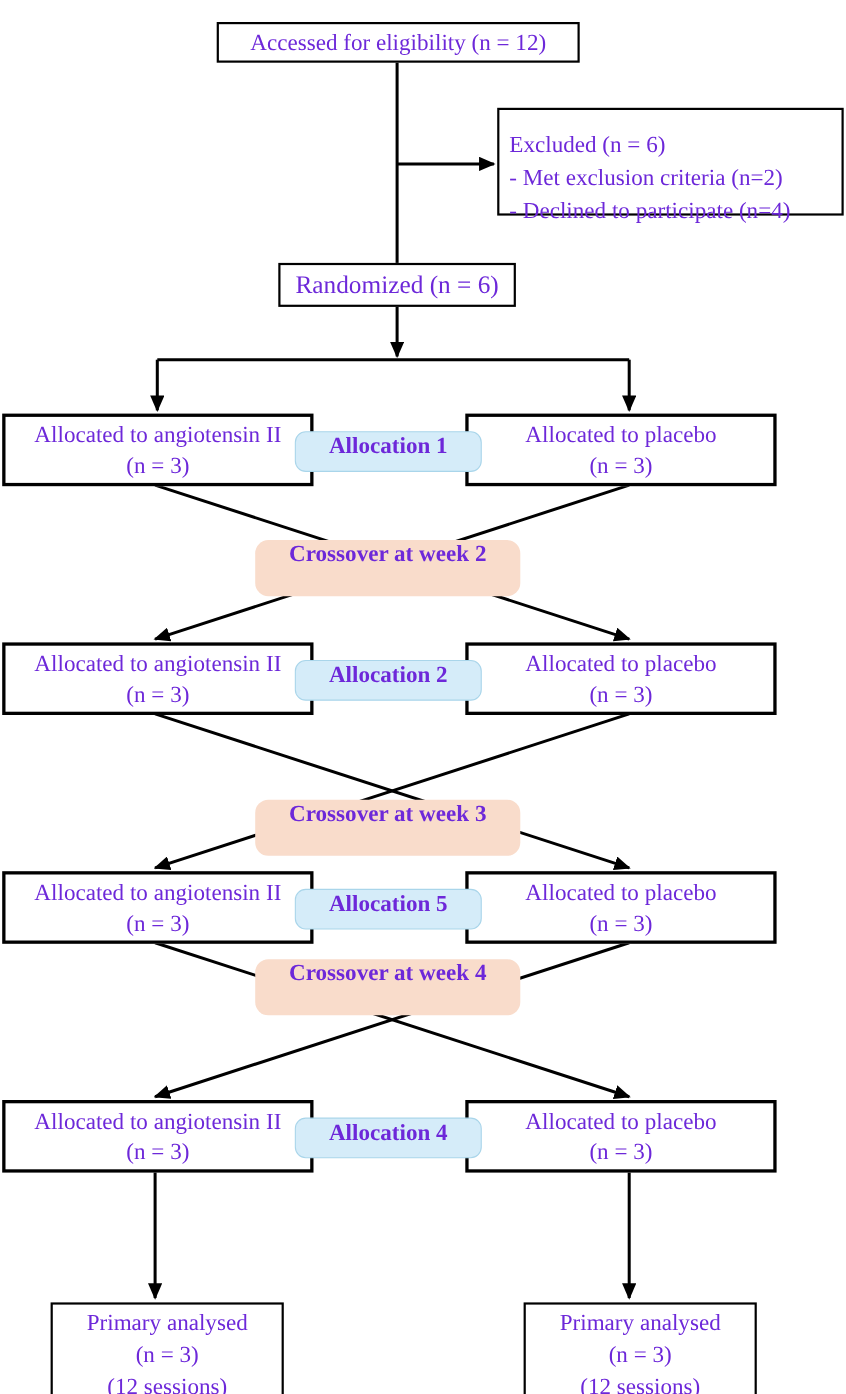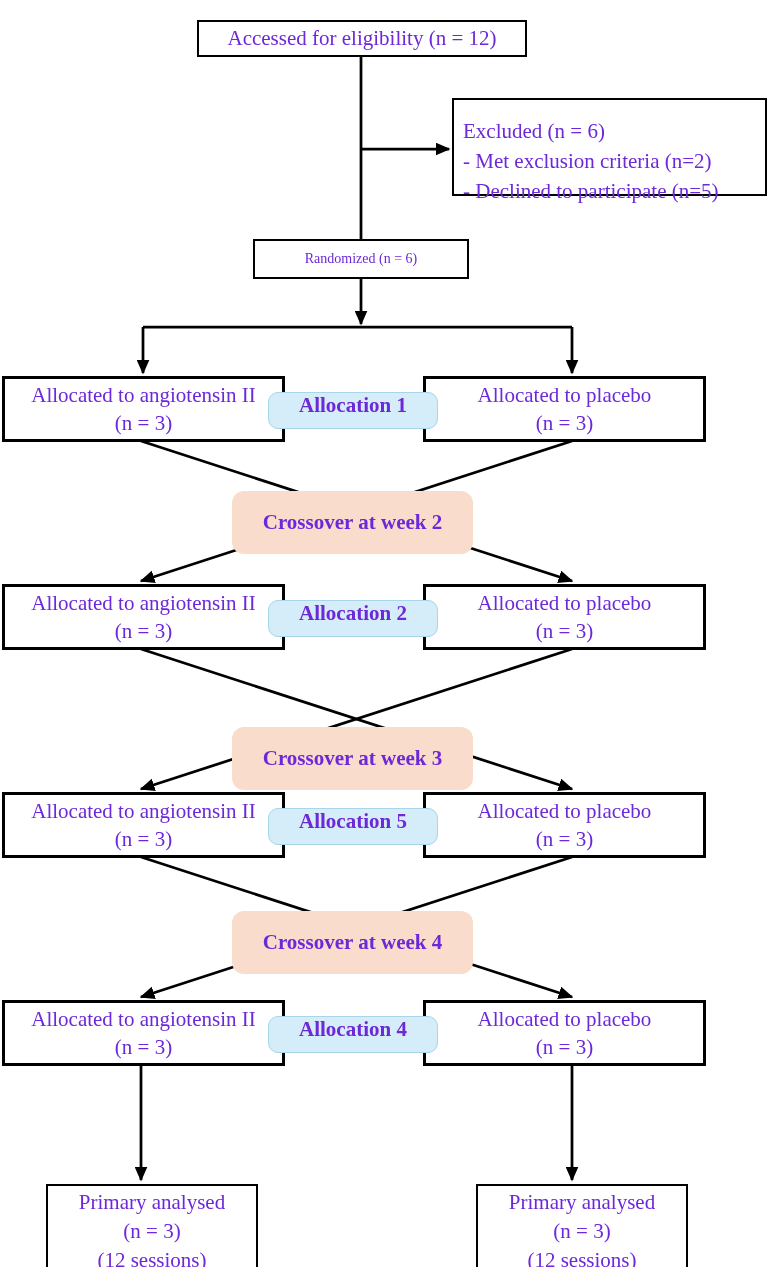--- a/index.html
+++ b/index.html
@@ -13,39 +13,39 @@
     position:absolute;box-sizing:border-box;background:#fff;
     border:2.5px solid var(--line,#000);text-align:center;
   }
   .center-flex{display:flex;align-items:center;justify-content:center;}
   .top-box{left:197px;top:4px;width:330px;height:37px;font-size:21px;}
   .excluded-box{
     left:452px;top:82px;width:315px;height:98px;border-width:2px;
     text-align:left;padding:16px 9px;font-size:21px;line-height:30px;
   }
   .excluded-box div{white-space:nowrap;}
-  .randomized-box{left:253px;top:223px;width:216px;height:40px;font-size:14px;}
+  .randomized-box{left:253px;top:223px;width:216px;height:40px;font-size:23px;}
   .alloc-box{width:283px;height:66px;border-width:3px;font-size:21px;line-height:28px;padding-top:2px;}
   .alloc-left{left:2px;}
   .alloc-right{left:423px;}
   .row1{top:360px;} .row2{top:568px;} .row3{top:776px;} .row4{top:984px;}
   .alloc-badge{
     position:absolute;left:268px;width:170px;height:37px;box-sizing:border-box;
     background:var(--blue,#d5ecf9);border:1.5px solid var(--blueborder,#a9d5ea);
     border-radius:10px;font-weight:bold;font-size:21px;
     display:flex;align-items:flex-start;justify-content:center;
   }
   .b1{top:376px;} .b2{top:584px;} .b3{top:792px;} .b4{top:1000px;}
   .cross-badge{
-    position:absolute;left:232px;width:241px;height:63px;box-sizing:border-box;
+    position:absolute;left:232px;width:241px;height:51px;box-sizing:border-box;
     background:var(--peach,#f9dccb);border-radius:12px;
     font-weight:bold;font-size:21px;
-    display:flex;align-items:center;justify-content:center;
+    display:flex;align-items:flex-start;justify-content:center;
   }
-  .c2{top:475px;} .c3{top:711px;} .c4{top:895px;}
+  .c2{top:475px;} .c3{top:711px;} .c4{top:856px;}
   .analysis-box{top:1168px;width:212px;height:95px;font-size:21px;line-height:29px;padding-top:2px;}
   .an-left{left:46px;} .an-right{left:476px;}
 </style>
 </head>
 <body>
 
 <div id="canvas">
 
   <svg id="arrows" viewBox="0 0 769 1267" xmlns="http://www.w3.org/2000/svg">
     <defs>
@@ -75,21 +75,21 @@
     </g>
   </svg>
 
   <div class="box top-box center-flex">
     <span>Accessed for eligibility (n = 12)</span>
   </div>
 
   <div class="box excluded-box">
     <div>Excluded (n = 6)</div>
     <div>- Met exclusion criteria (n=2)</div>
-    <div>- Declined to participate (n=5)</div>
+    <div>- Declined to participate (n=4)</div>
   </div>
 
   <div class="box randomized-box center-flex">
     <span>Randomized (n = 6)</span>
   </div>
 
   <div class="box alloc-box alloc-left row1">
     <div>Allocated to angiotensin II</div>
     <div>(n = 3)</div>
   </div>

